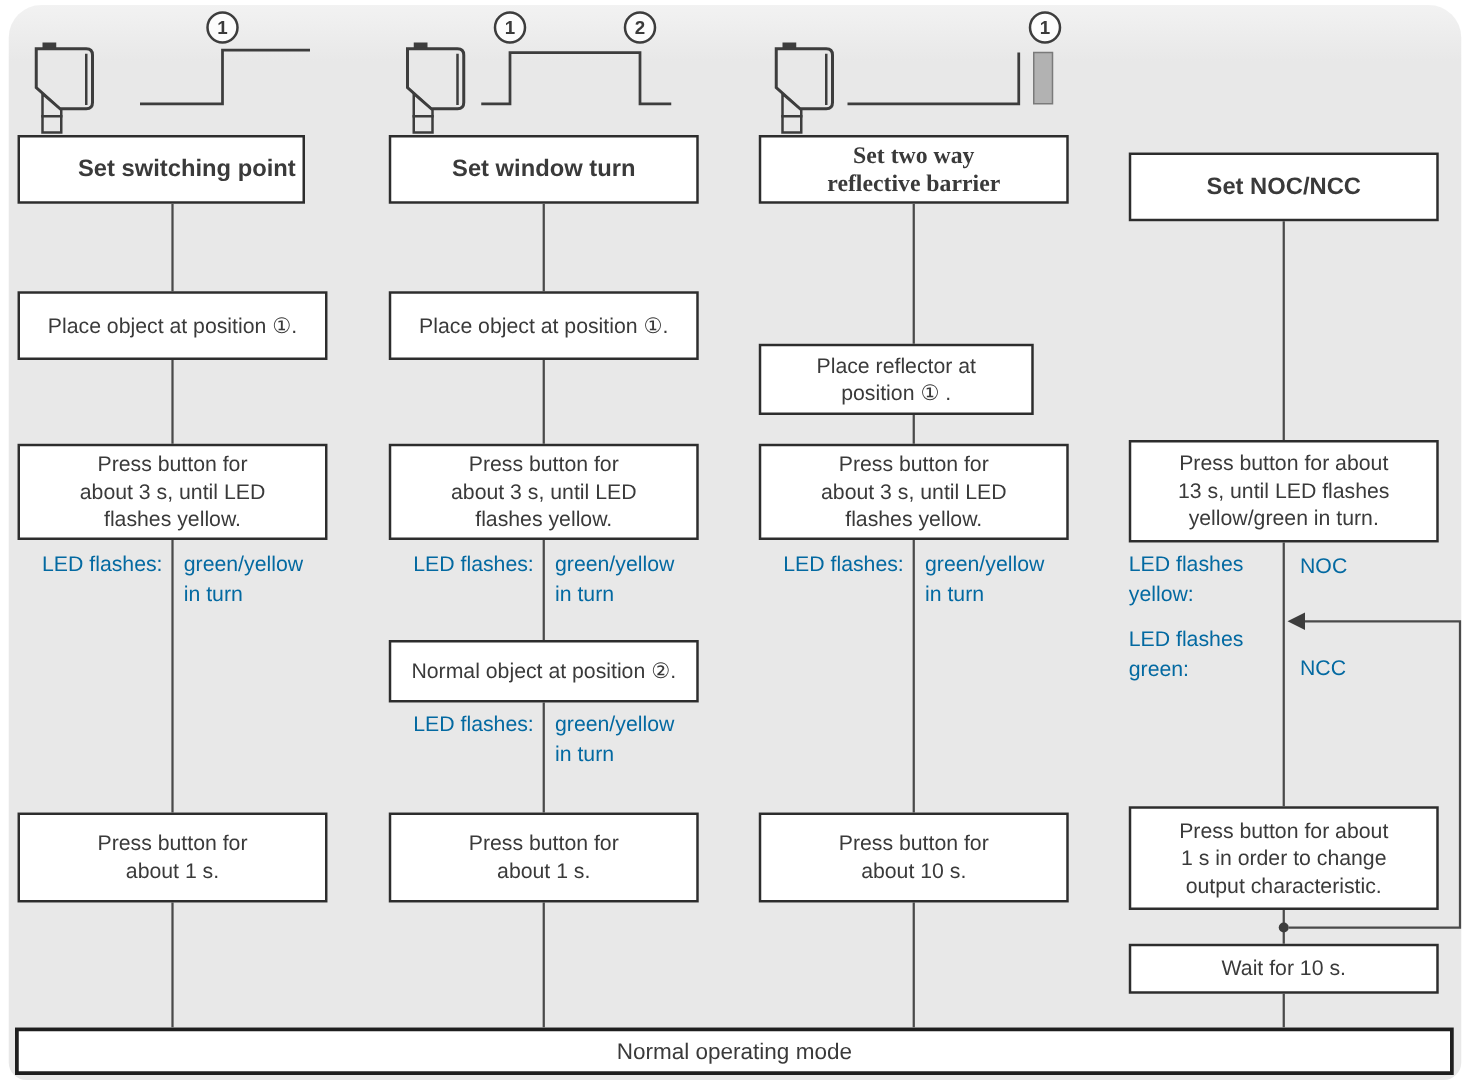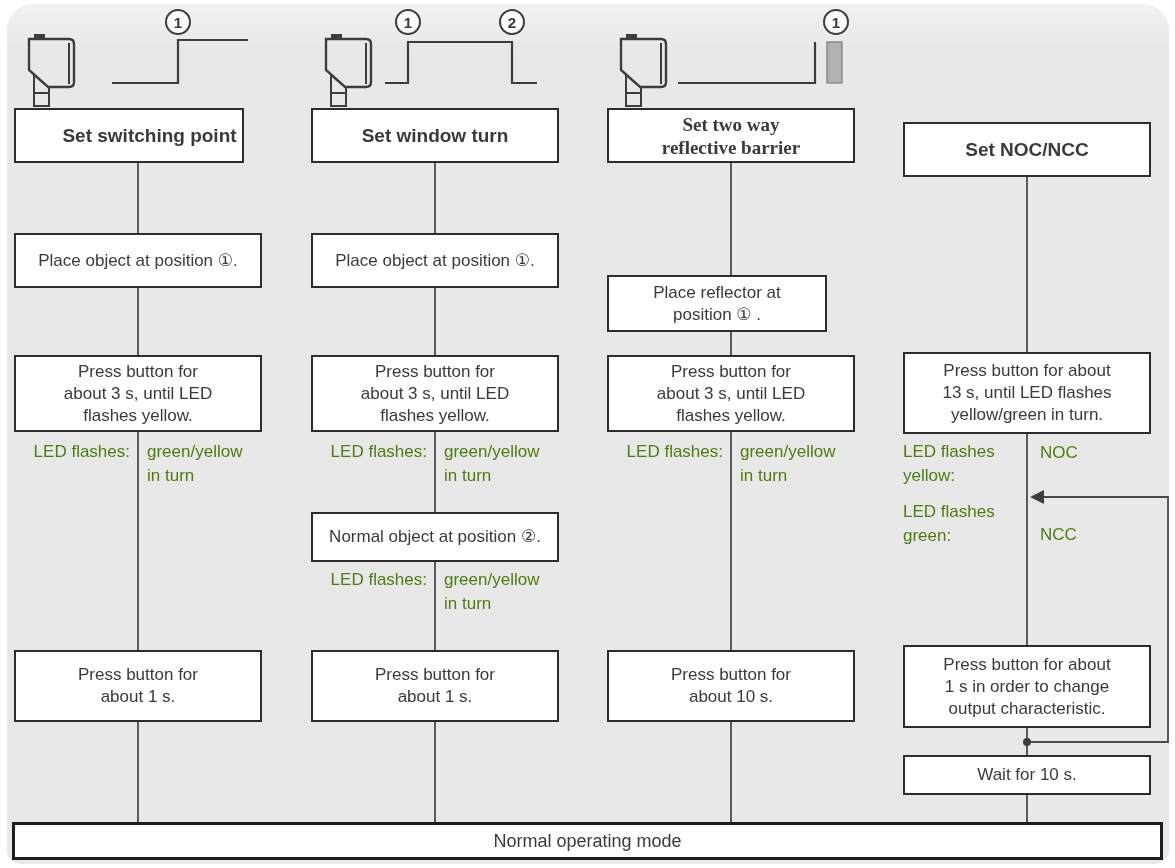--- a/index.html
+++ b/index.html
@@ -18,21 +18,21 @@
   .box{
     position:absolute;z-index:2;background:#ffffff;border:2px solid #2d2d2d;
     display:flex;align-items:center;justify-content:center;text-align:center;
     white-space:pre-line;font-size:17px;line-height:22px;box-sizing:border-box;
     color:#3a3a3a;
   }
   .title{font-weight:bold;font-size:19px;line-height:23px;}
   .footer{font-weight:normal;font-size:18px;border-width:3px;border-color:#1e1e1e;}
   .ann{
     position:absolute;z-index:2;font-size:17px;line-height:24px;
-    white-space:pre-line;color:#4d7c0f;
+    white-space:pre-line;color:#0369a1;
   }
   .ann-r{text-align:right;}
   .badge{
     position:absolute;z-index:2;width:26px;height:26px;border-radius:50%;
     background:#fcfcfc;border:2px solid #3d3d3d;box-sizing:border-box;
     display:flex;align-items:center;justify-content:center;
     font-size:15px;font-weight:bold;color:#3a3a3a;
   }
 </style>
 </head>

